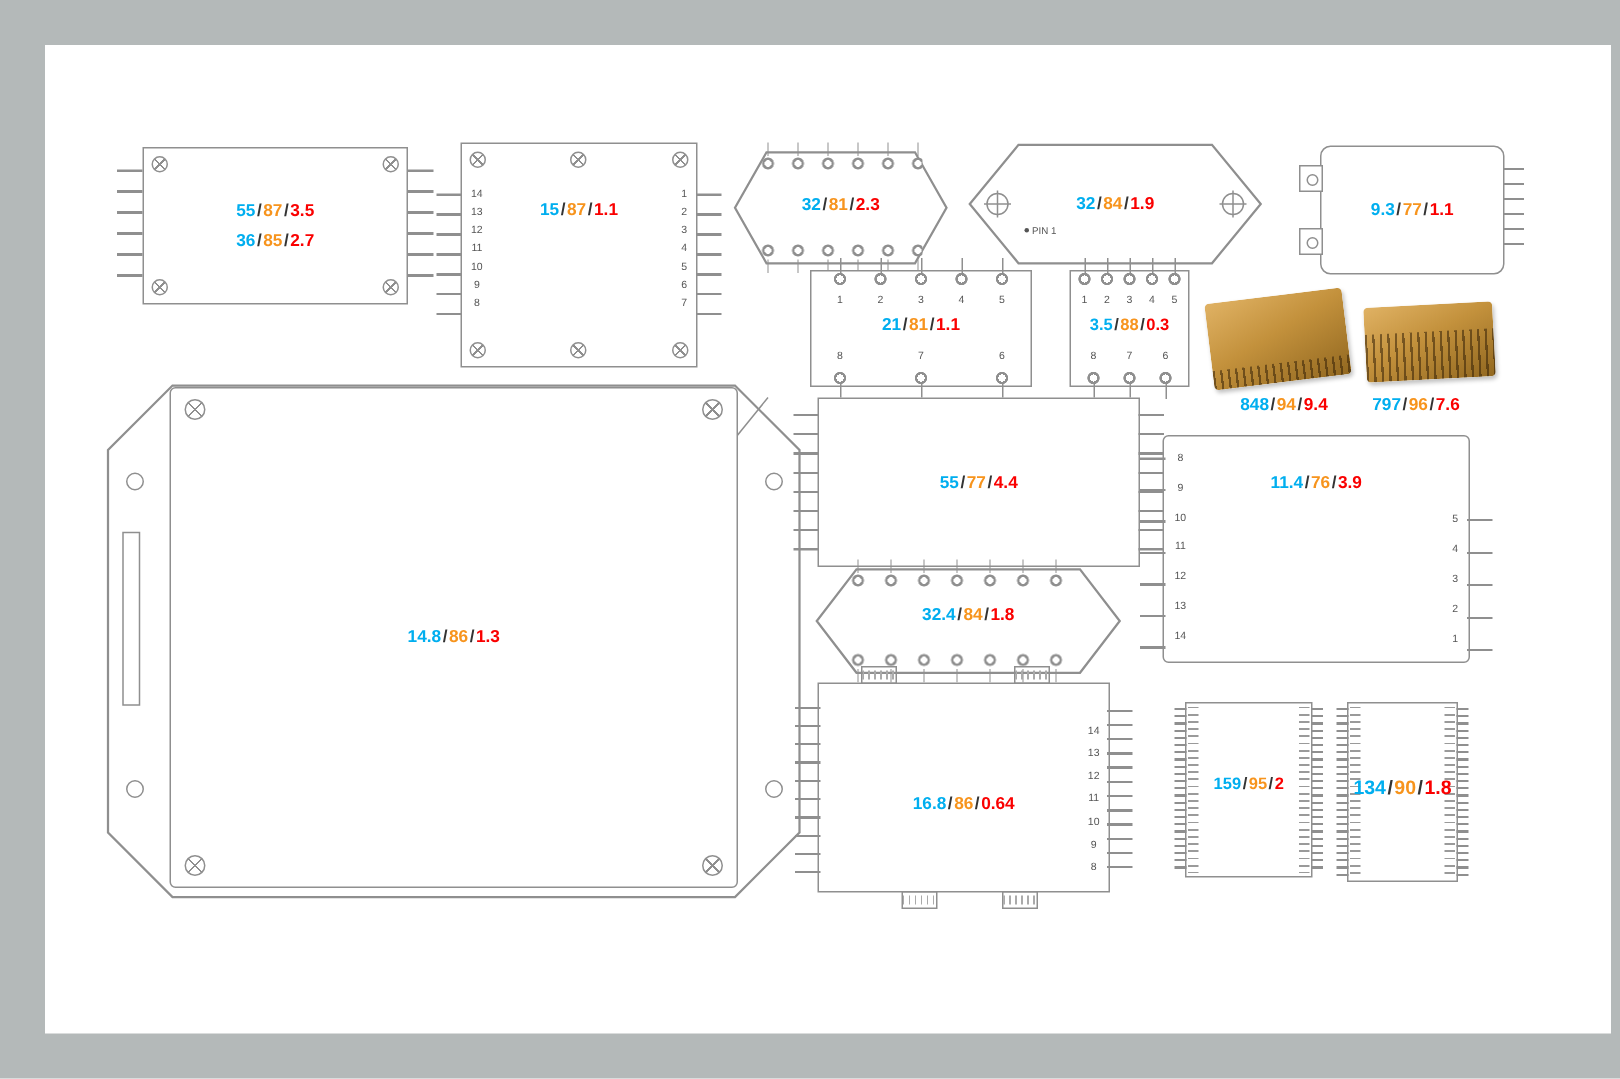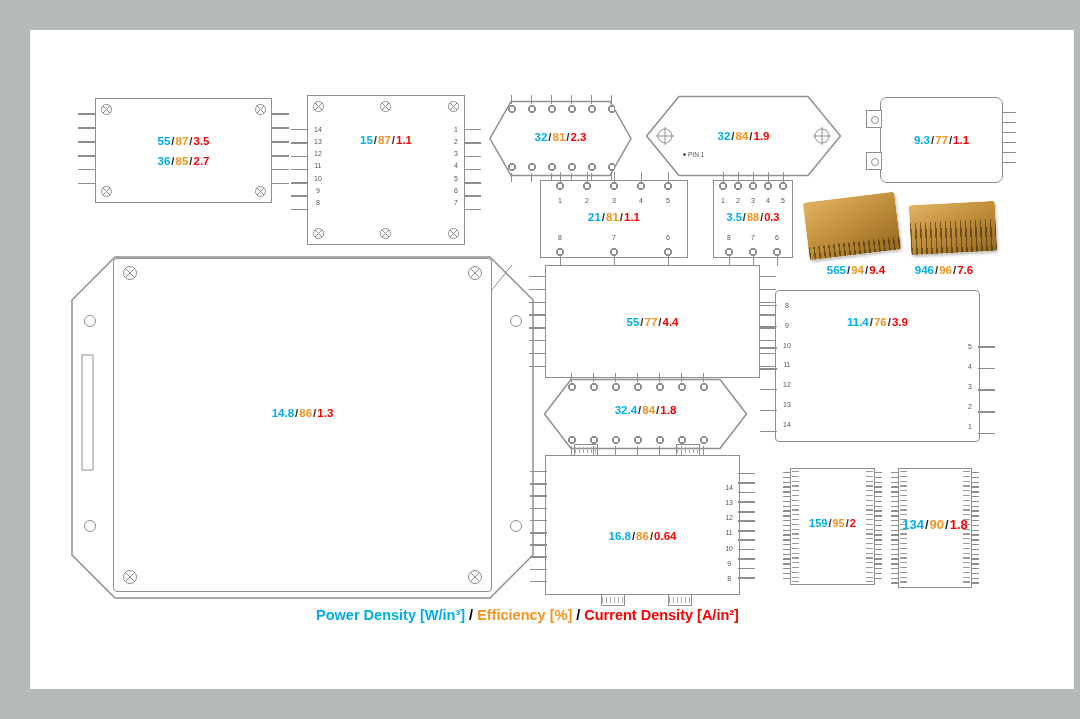--- a/index.html
+++ b/index.html
@@ -196,30 +196,30 @@
         <span class="vp">3.5</span>
         <span class="vs">/</span>
         <span class="ve">88</span>
         <span class="vs">/</span>
         <span class="vc">0.3</span>
       </div>
   </div>
 
   <div class="photo" style="left:776px;top:167px;width:92px;height:58px;transform:rotate(-7deg)"></div>
   <div class="vals" style="left:770px;right:auto;width:112px;top:234px">
-      <span class="vp">565</span>
+      <span class="vp">848</span>
       <span class="vs">/</span>
       <span class="ve">94</span>
       <span class="vs">/</span>
       <span class="vc">9.4</span>
     </div>
 
   <div class="photo p2" style="left:880px;top:173px;width:86px;height:50px;transform:rotate(-3deg)"></div>
   <div class="vals" style="left:858px;right:auto;width:112px;top:234px">
-      <span class="vp">946</span>
+      <span class="vp">797</span>
       <span class="vs">/</span>
       <span class="ve">96</span>
       <span class="vs">/</span>
       <span class="vc">7.6</span>
     </div>
 
   <div class="modx" style="left:40px;top:225px;width:465px;height:345px">
     <svg width="465" height="345" viewBox="0 0 465 345">
       <polygon points="45,2 420,2 463,45 463,300 420,343 45,343 2,300 2,45" fill="none" stroke="#8f8f8f" stroke-width="1.5"></polygon>
       <rect x="12" y="100" width="11" height="115" fill="none" stroke="#8f8f8f"></rect>
@@ -227,21 +227,21 @@
       <circle cx="20" cy="271" r="5.5" fill="none" stroke="#8f8f8f"></circle>
       <circle cx="446" cy="66" r="5.5" fill="none" stroke="#8f8f8f"></circle>
       <circle cx="446" cy="271" r="5.5" fill="none" stroke="#8f8f8f"></circle>
       <line x1="408" y1="52" x2="442" y2="10" stroke="#8f8f8f" stroke-width="1"></line>
     </svg>
     <div class="mod r4" style="left:43px;top:3px;width:379px;height:334px">
       <span class="scr big" style="left:9px;top:7px"></span>
       <span class="scr big" style="right:9px;top:7px"></span>
       <span class="scr big" style="left:9px;bottom:7px"></span>
       <span class="scr big" style="right:9px;bottom:7px"></span>
-      <div class="vals" style="top:148px">
+      <div class="vals" style="top:160px">
           <span class="vp">14.8</span>
           <span class="vs">/</span>
           <span class="ve">86</span>
           <span class="vs">/</span>
           <span class="vc">1.3</span>
         </div>
     </div>
   </div>
 
   <div class="mod" style="left:515px;top:235px;width:215px;height:113px">
@@ -347,17 +347,14 @@
     <div class="comb" style="right:-8px;top:3px;height:113px;--p:4.8px;width:8px"></div>
     <div class="vals" style="top:48px;font-size:13px">
         <span class="vp">134</span>
         <span class="vs">/</span>
         <span class="ve">90</span>
         <span class="vs">/</span>
         <span class="vc">1.8</span>
       </div>
   </div>
 
-  <div class="legend">
-    <span class="vp">Power Density [W/in³]</span><span class="lsep">/</span><span class="ve">Efficiency [%]</span><span class="lsep">/</span><span class="vc">Current Density [A/in²]</span>
-  </div>
 
 </div>
 
 </body></html>

